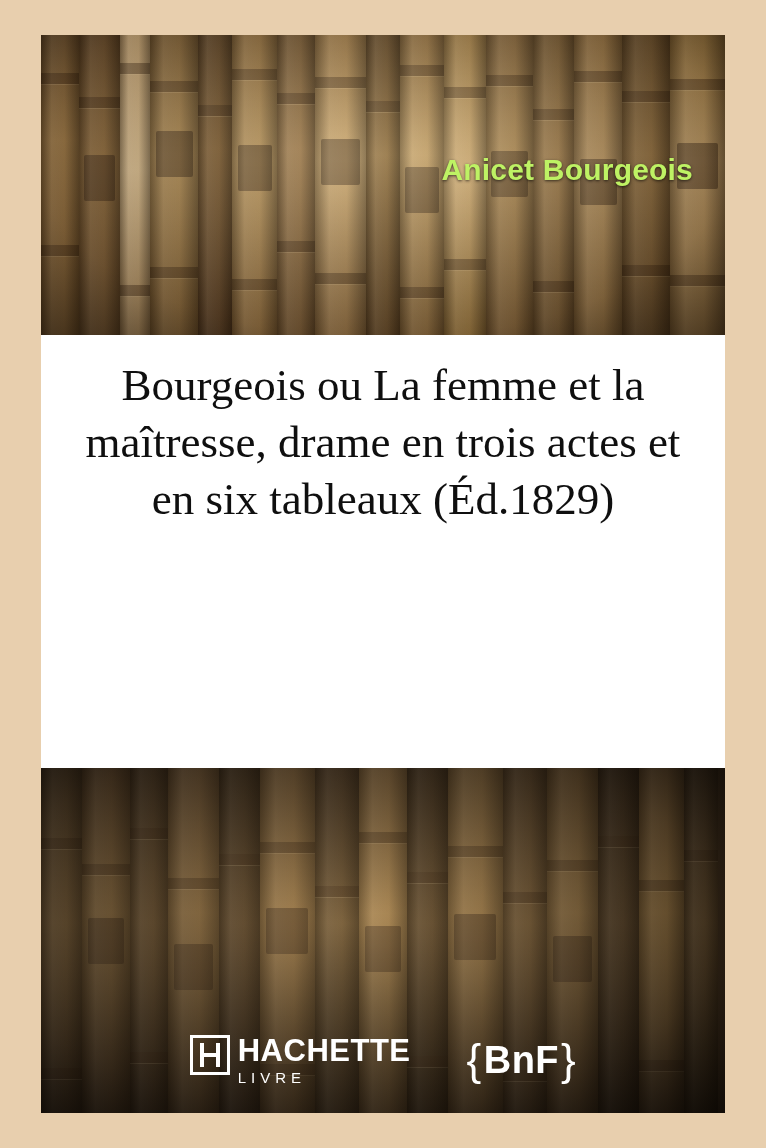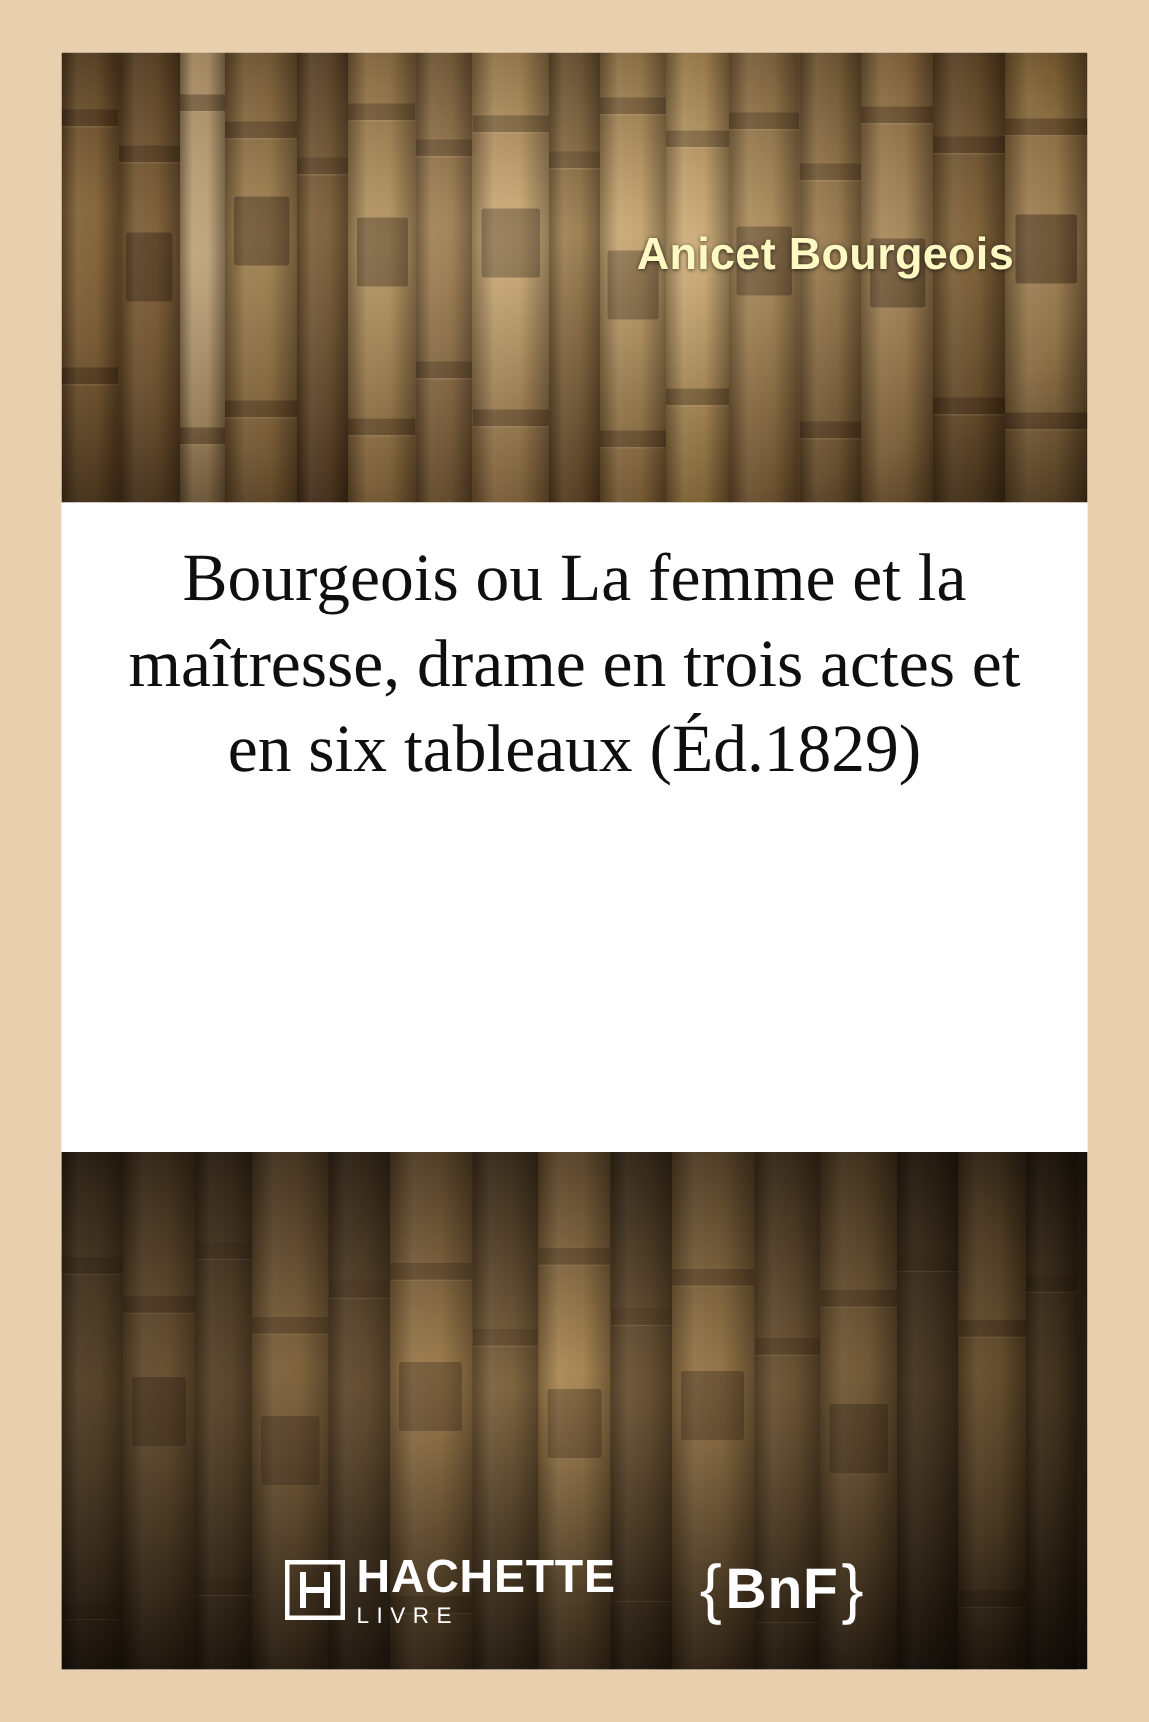--- a/index.html
+++ b/index.html
@@ -96,23 +96,23 @@
     position: absolute;
     inset: 0;
     background:
       radial-gradient(ellipse at 45% 45%, rgba(190,150,95,0.28), rgba(35,25,14,0.55) 70%, rgba(12,8,4,0.85) 100%);
     pointer-events: none;
   }
 
   
   .author {
     position: absolute;
-    right: 49px;
+    right: 32px;
     top: 118px;
-    color: #fef9c3;
+    color: #bef264;
     font-size: 30px;
     font-weight: bold;
     letter-spacing: 0.2px;
     text-shadow: 0 1px 3px rgba(0,0,0,0.65);
     white-space: nowrap;
     margin-left: 24px;
   }
 
   
   .title-block {
@@ -145,21 +145,20 @@
     bottom: 28px;
     width: 684px;
     display: flex;
     align-items: center;
     justify-content: center;
     gap: 56px;
     z-index: 5;
   }
   .hachette {
     display: flex;
-    align-items: center;
     gap: 8px;
     color: #ffffff;
   }
   .hachette-mark {
     width: 40px;
     height: 40px;
     border: 3px solid #ffffff;
     box-sizing: border-box;
     position: relative;
   }

